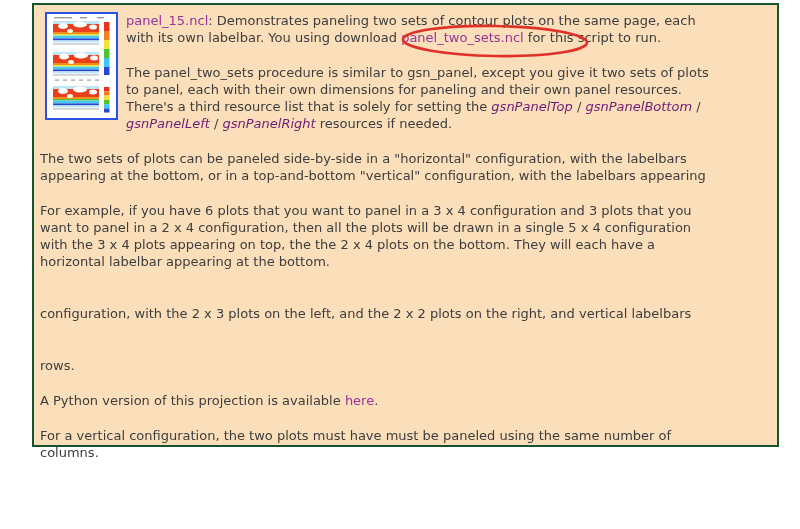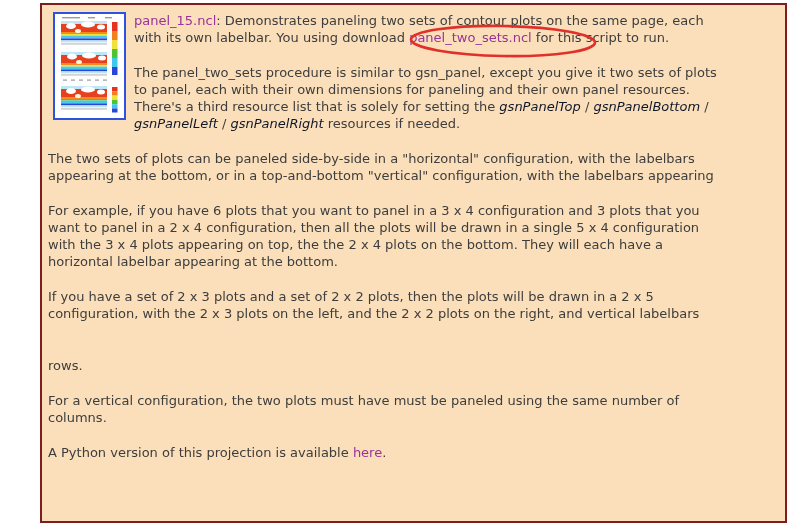--- a/index.html
+++ b/index.html
@@ -5,44 +5,44 @@
   html, body { margin: 0; padding: 0; }
   body {
     width: 800px; height: 529px;
     background: #FFFFFF;
     position: relative;
     overflow: hidden;
     font-family: "DejaVu Sans", "Liberation Sans", sans-serif;
   }
   .page {
     position: absolute;
-    left: 40px; top: 3px;
-    width: 747px; height: 520px;
+    left: 32px; top: 3px;
+    width: 747px; height: 444px;
     box-sizing: border-box;
-    border: 2px solid #7f1d1d;
+    border: 2px solid #14532d;
     background: #FBDFBA;
     padding: 6px 4px 6px 6px;
     color: #3D3D3D;
     font-size: 13px;
     line-height: 17px;
   }
   .thumb {
     float: left;
     display: block;
     margin: 1px 8px 6px 5px;
     border: 2px solid #2B52E0;
     background: #FFFFFF;
     width: 69px; height: 104px;
     line-height: 0;
   }
   .page p { margin: 0 0 18px 0; }
   .page p.first { margin-top: 1px; }
   a.lnk { text-decoration: none; cursor: pointer; }
   a.visited { color: #993399; }
-  a.resource { color: #0f172a; font-style: italic; }
+  a.resource { color: #701a75; font-style: italic; }
   .annot {
     position: absolute;
     left: 359px; top: 9px;
     pointer-events: none;
   }
 </style>
 </head>
 <body>
 
 <div class="page">
@@ -126,22 +126,22 @@
         <rect x="57" y="90.2" width="5.5" height="4.3" fill="#3EC9EC"></rect>
         <rect x="57" y="94.5" width="5.5" height="4" fill="#2A46D6"></rect>
       </g>
     </svg>
   </a>
 
   <p class="first"><a class="lnk visited" href="#">panel_15.ncl</a><span>: Demonstrates paneling two sets of contour plots on the same page, each</span><br><span>with its own labelbar. You using download </span><a class="lnk visited" href="#">panel_two_sets.ncl</a><span> for this script to run.</span></p>
   <p><span>The panel_two_sets procedure is similar to gsn_panel, except you give it two sets of plots</span><br><span>to panel, each with their own dimensions for paneling and their own panel resources.</span><br><span>There's a third resource list that is solely for setting the </span><a class="lnk resource" href="#">gsnPanelTop</a><span> / </span><a class="lnk resource" href="#">gsnPanelBottom</a><span> /</span><br><a class="lnk resource" href="#">gsnPanelLeft</a><span> / </span><a class="lnk resource" href="#">gsnPanelRight</a><span> resources if needed.</span></p>
   <p><span>The two sets of plots can be paneled side-by-side in a "horizontal" configuration, with the labelbars</span><br><span>appearing at the bottom, or in a top-and-bottom "vertical" configuration, with the labelbars appearing</span><br></p>
   <p><span>For example, if you have 6 plots that you want to panel in a 3 x 4 configuration and 3 plots that you</span><br><span>want to panel in a 2 x 4 configuration, then all the plots will be drawn in a single 5 x 4 configuration</span><br><span>with the 3 x 4 plots appearing on top, the the 2 x 4 plots on the bottom. They will each have a</span><br><span>horizontal labelbar appearing at the bottom.</span></p>
-  <p><span>If you have a set of 2 x 3 plots and a set of 2 x 2 plots, then the plots will be drawn in a 2 x 5</span><br><span>configuration, with the 2 x 3 plots on the left, and the 2 x 2 plots on the right, and vertical labelbars</span><br></p>
+  <p><br><span>configuration, with the 2 x 3 plots on the left, and the 2 x 2 plots on the right, and vertical labelbars</span><br></p>
   <p><br><span>rows.</span></p>
+  <p><span>A Python version of this projection is available </span><a class="lnk visited" href="#">here</a><span>.</span></p>
   <p><span>For a vertical configuration, the two plots must have must be paneled using the same number of</span><br><span>columns.</span></p>
-  <p><span>A Python version of this projection is available </span><a class="lnk visited" href="#">here</a><span>.</span></p>
 
   <svg class="annot" width="204" height="54" viewBox="0 0 204 54">
     <ellipse cx="102" cy="27" rx="92" ry="15" fill="none" stroke="#E0302A" stroke-width="2.6" transform="rotate(1 102 27)"></ellipse>
   </svg>
 
 </div>
 
 </body></html>

